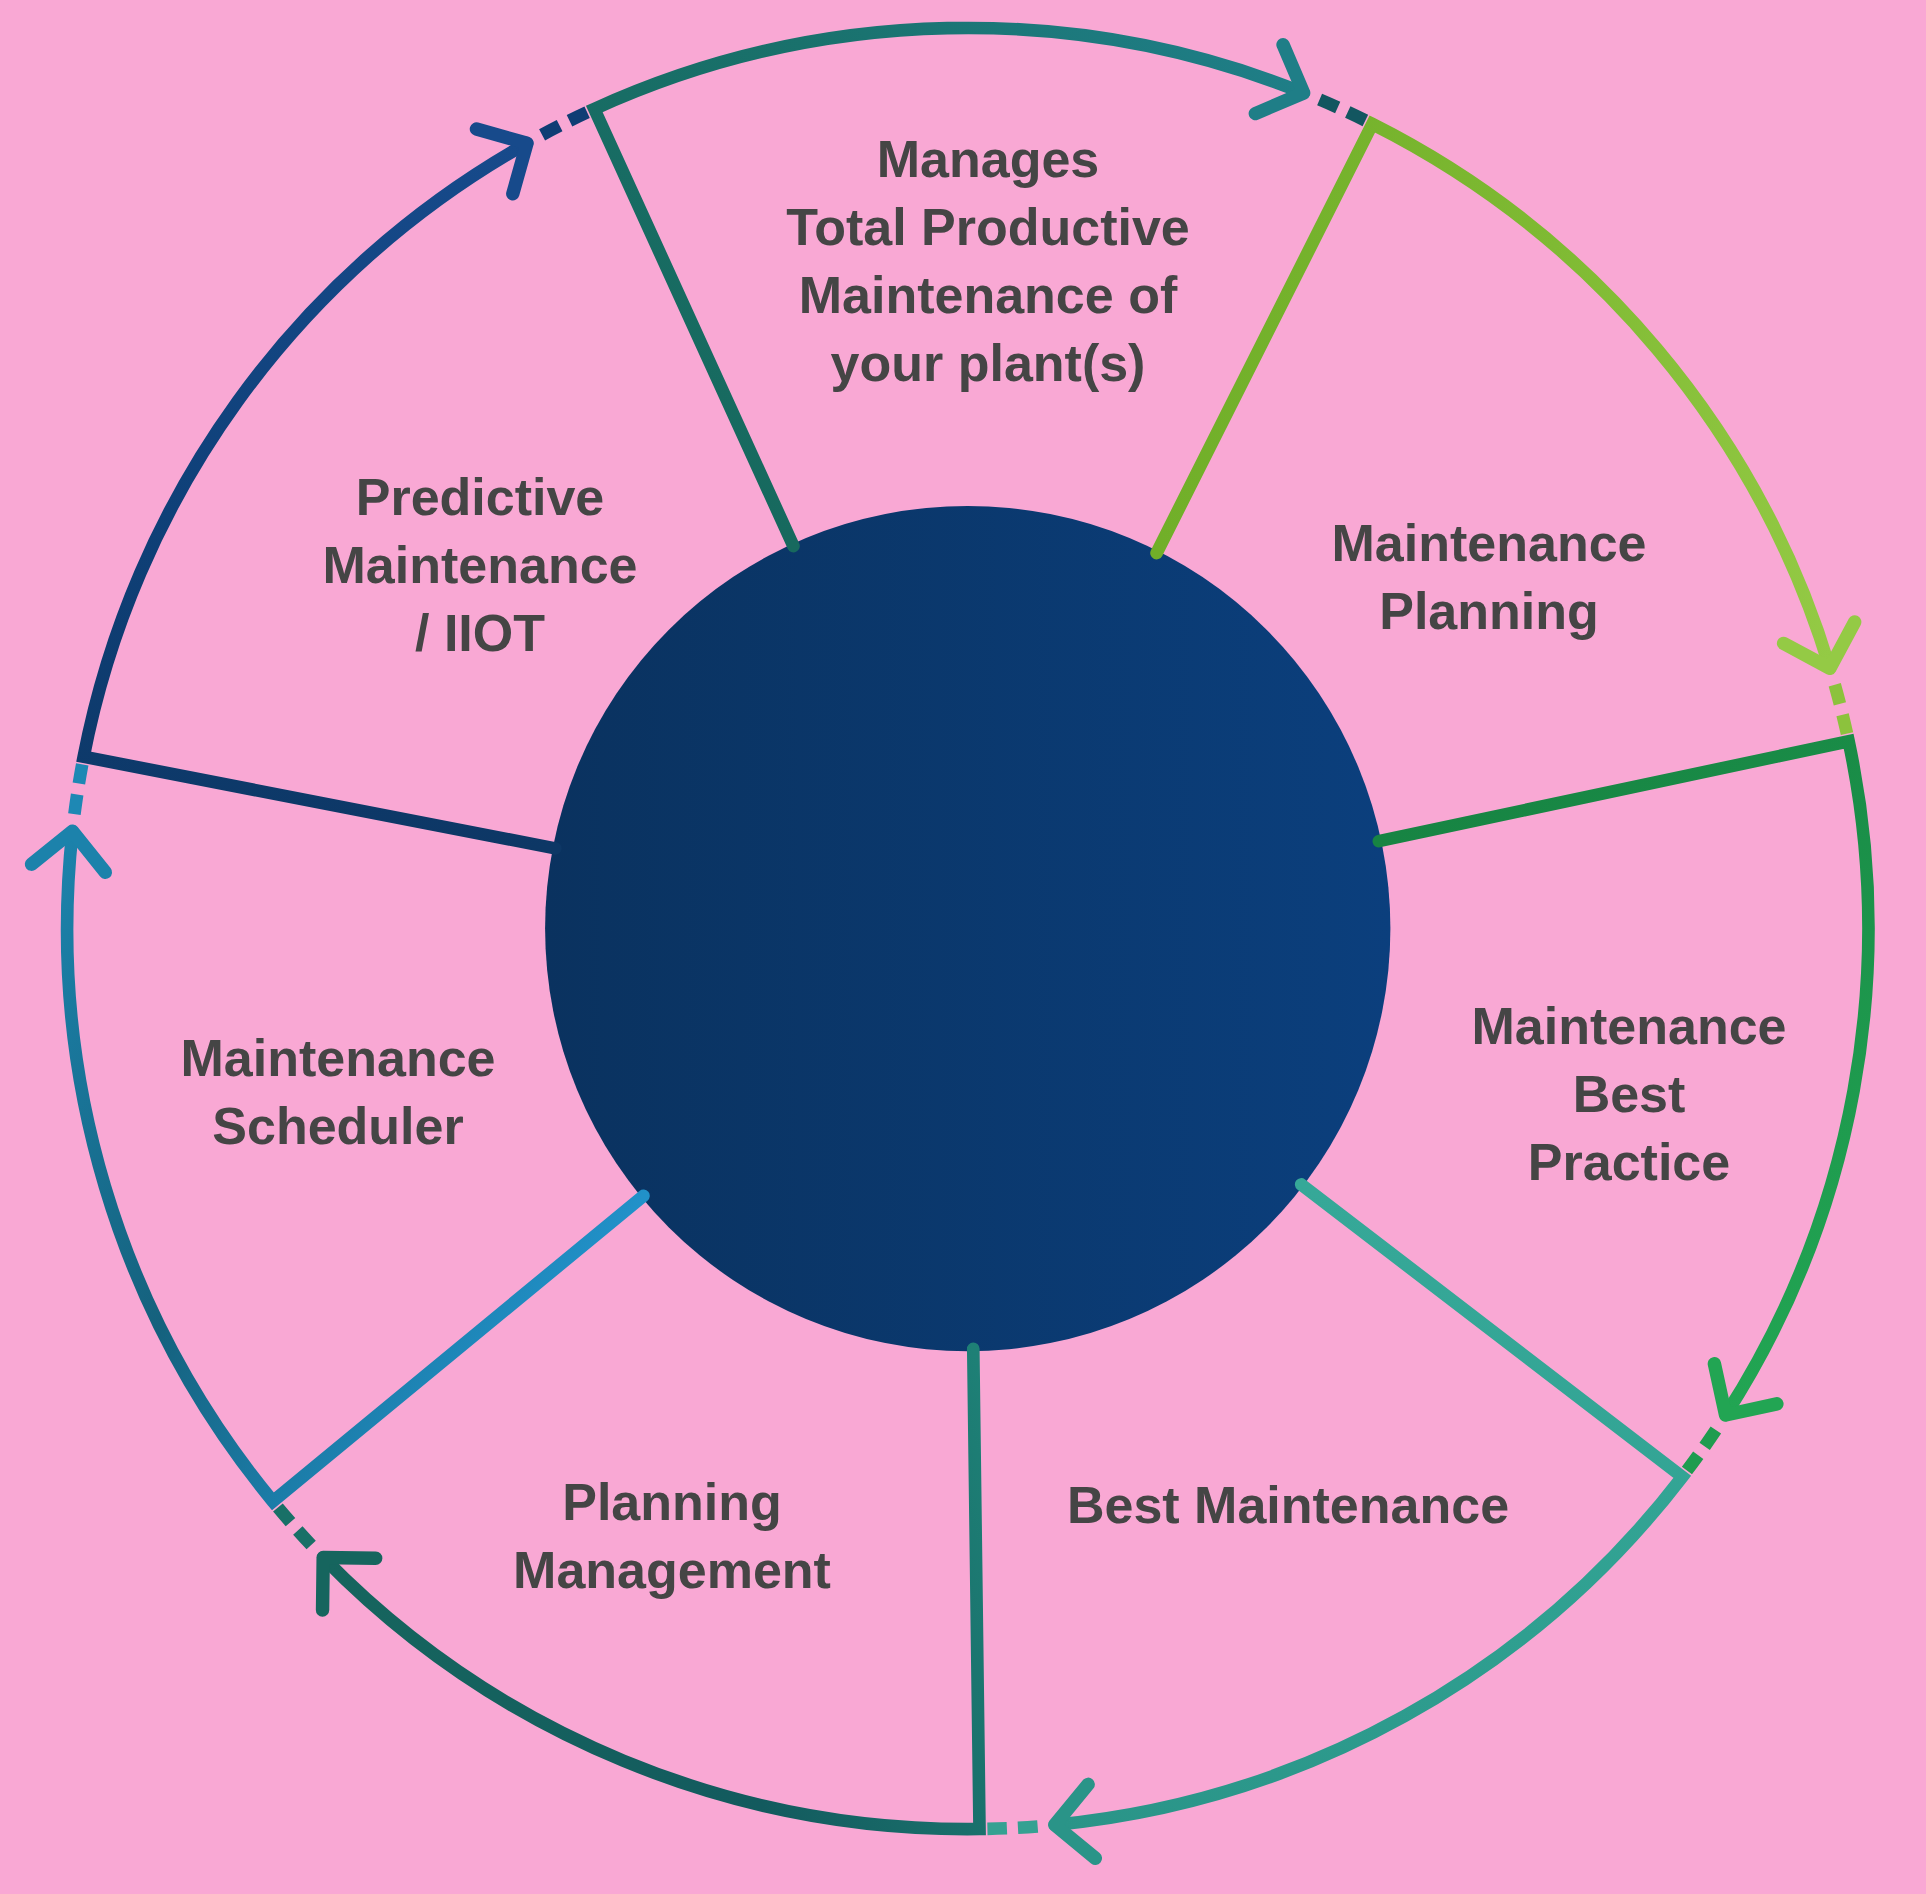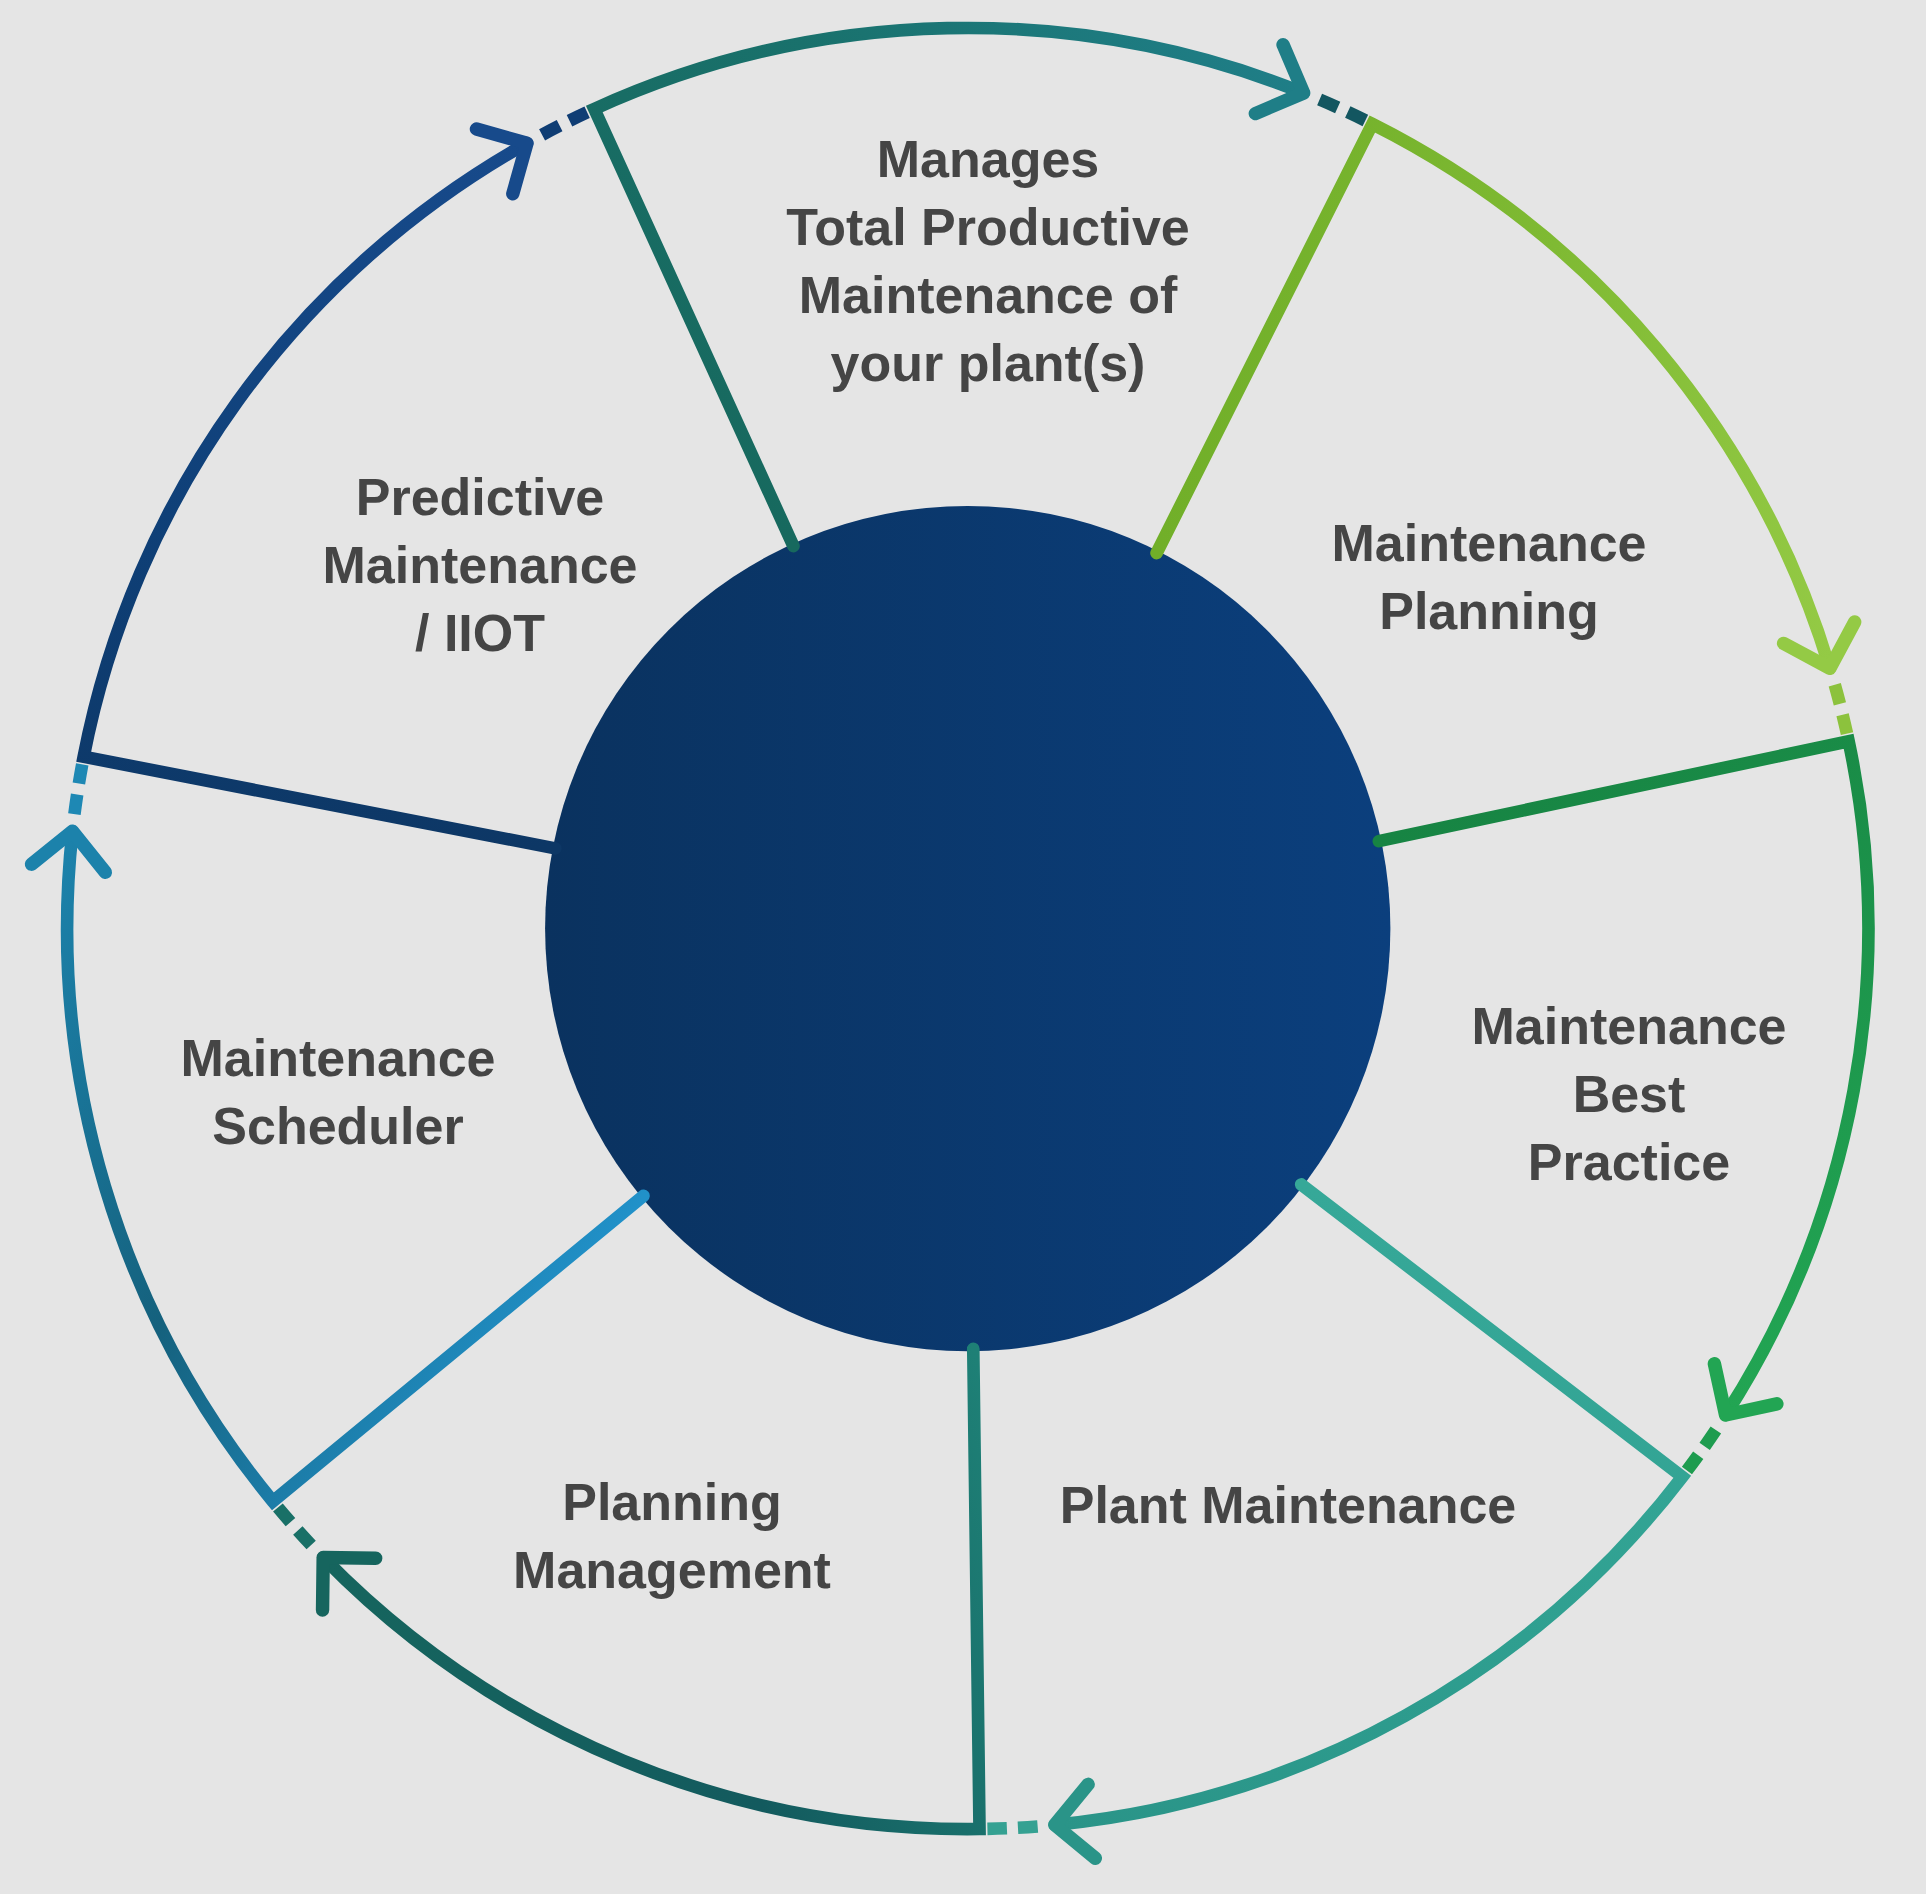--- a/index.html
+++ b/index.html
@@ -1,16 +1,16 @@
 <!DOCTYPE html>
 <html style="font-size:12.6px"><head>
 <meta charset="utf-8">
 <style>
   html,body{margin:0;padding:0;background:#fff;}
-  #stage{position:relative;width:1926px;height:1895px;background:#e5e5e5;overflow:hidden;
+  #stage{position:relative;width:1926px;height:1895px;background:#f9a8d4;overflow:hidden;
          font-family:"Liberation Sans", sans-serif;}
   #diagram-svg{position:absolute;left:0;top:0;width:1926px;height:1895px;}
   .seg-main{fill:none;stroke-width:16;stroke-linecap:round;stroke-linejoin:miter;}
   .seg-dash{fill:none;stroke-width:16;stroke-linecap:butt;stroke-dasharray:25 14;}
   .seg-arrow{fill:none;stroke-width:17;stroke-linecap:round;stroke-linejoin:round;}
   .seg-label{position:absolute;transform:translate(-50%,-50%);
              font-weight:700;font-size:52px;line-height:68px;color:#454545;
              text-align:center;white-space:pre-line;letter-spacing:0;}
 </style>
 </head>
@@ -108,21 +108,21 @@
   </svg>
 
   <div class="seg-label" style="left:988px;top:261px;">Manages
 Total Productive
 Maintenance of
 your plant(s)</div>
   <div class="seg-label" style="left:1489px;top:577px;">Maintenance
 Planning</div>
   <div class="seg-label" style="left:1629px;top:1094px;">Maintenance
 Best Practice</div>
-  <div class="seg-label" style="left:1288px;top:1505px;">Plant Maintenance</div>
+  <div class="seg-label" style="left:1288px;top:1505px;">Best Maintenance</div>
   <div class="seg-label" style="left:672px;top:1536px;">Planning
 Management</div>
   <div class="seg-label" style="left:338px;top:1092px;">Maintenance
 Scheduler</div>
   <div class="seg-label" style="left:480px;top:553px;margin-top:12px;">Predictive
 Maintenance
 / IIOT</div>
 
 </div>
 

